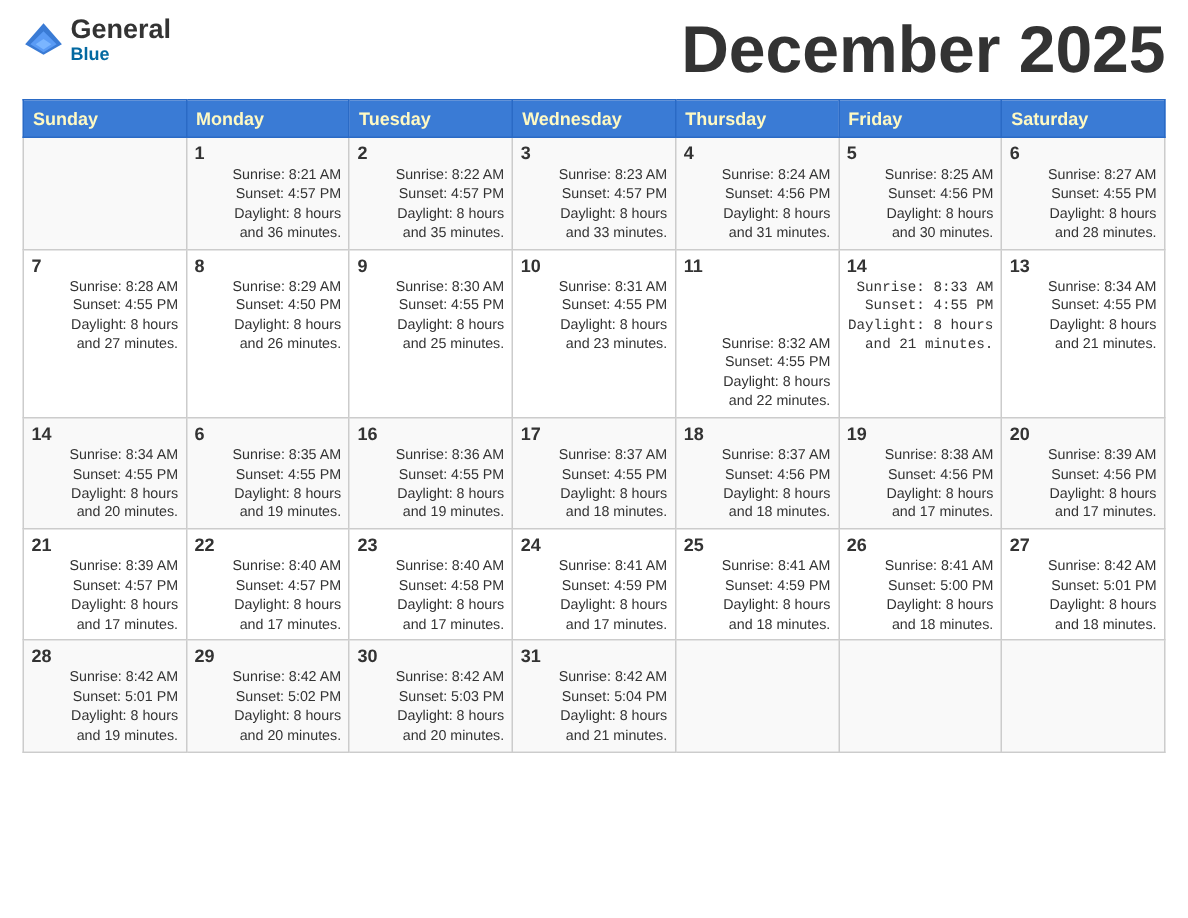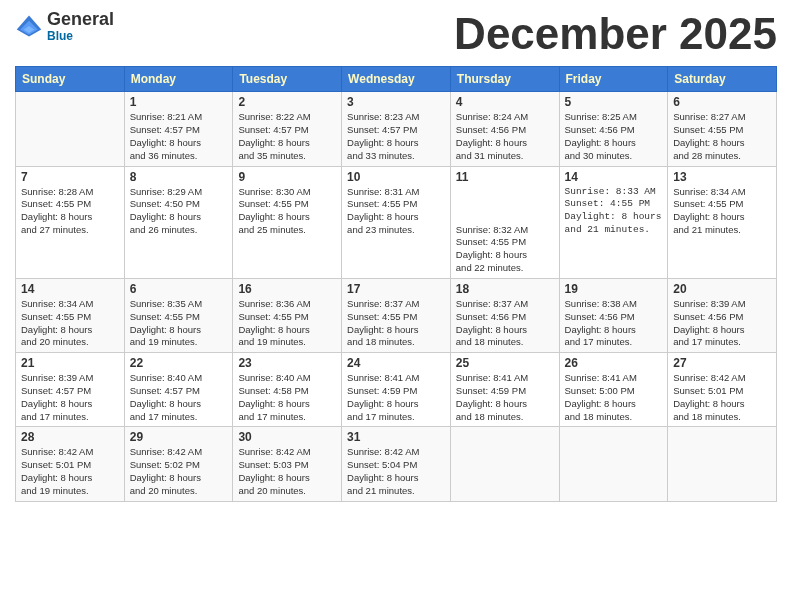--- a/index.html
+++ b/index.html
@@ -93,20 +93,21 @@
     .day-number {
       font-weight: bold;
       font-size: 12px;
       display: block;
       margin-bottom: 2px;
     }
     .day-info {
       font-size: 9.5px;
       color: #333;
       line-height: 1.35;
+      text-align: right;
     }
     .empty-cell {
       background: #f9f9f9;
     }
   </style>
 </head>
 <body>
 
 <div class="page">
   <div class="header">

